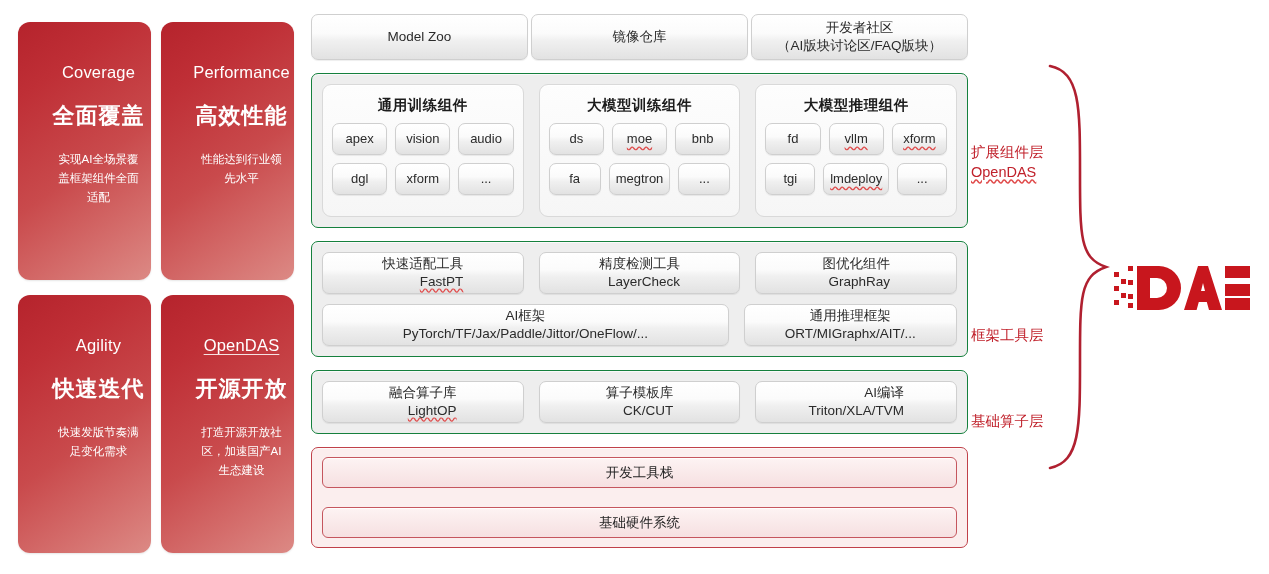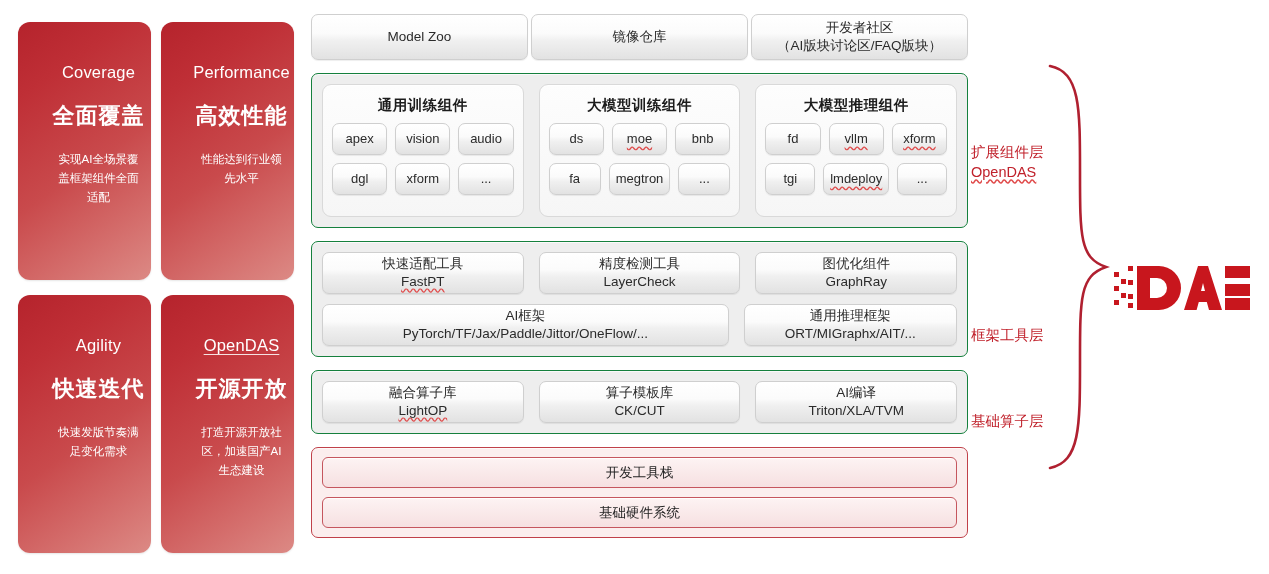--- a/index.html
+++ b/index.html
@@ -86,21 +86,21 @@
     color: #1c1c1c; margin: 3px 0 8px; letter-spacing: .5px;
   }
   .chips { display: flex; gap: 8px; margin-bottom: 8px; }
   .chip { flex: 1; height: 32px; font-size: 13px; }
   .chip.sp { text-decoration: underline; text-decoration-style: wavy; text-decoration-color: #e04b4b; text-underline-offset: 2px; }
 
   
   .frow { display: flex; gap: 15px; margin-bottom: 10px; }
   .frow:last-child { margin-bottom: 0; }
   .frow .btn { height: 42px; }
-  .f3 .btn { flex: 1; }
+  .f3 .btn { flex: 1; text-align: right; }
   .f2 .btn.wide { flex: 1.97; }
   .f2 .btn.narrow { flex: 1; }
 
   .row-line1 { display:block; }
   .row-line2 { display:block; }
   .row-line2.sp { text-decoration: underline; text-decoration-style: wavy; text-decoration-color: #e04b4b; text-underline-offset: 2px; }
 
   
   .panel.pink {
     background: #fbeeee;
@@ -108,21 +108,21 @@
     border-radius: 7px;
     padding: 9px 10px;
     margin-bottom: 0;
   }
   .pinkbar {
     height: 31px; border-radius: 6px;
     border: 1px solid #c5565e;
     background: linear-gradient(180deg, #fdf3f3 0%, #f6e0e1 100%);
     display: flex; align-items: center; justify-content: center;
     font-size: 13.5px; color: #1f1f1f;
-    margin-bottom: 9px;
+    margin-bottom: 19px;
     box-shadow: inset 0 1px 0 rgba(255,255,255,.8);
   }
   .pinkbar:last-child { margin-bottom: 0; }
 
   
   .layer-label {
     position: absolute; color: #c0212b;
     font-size: 14.5px; line-height: 1.35; font-weight: 400;
     white-space: nowrap;
   }

